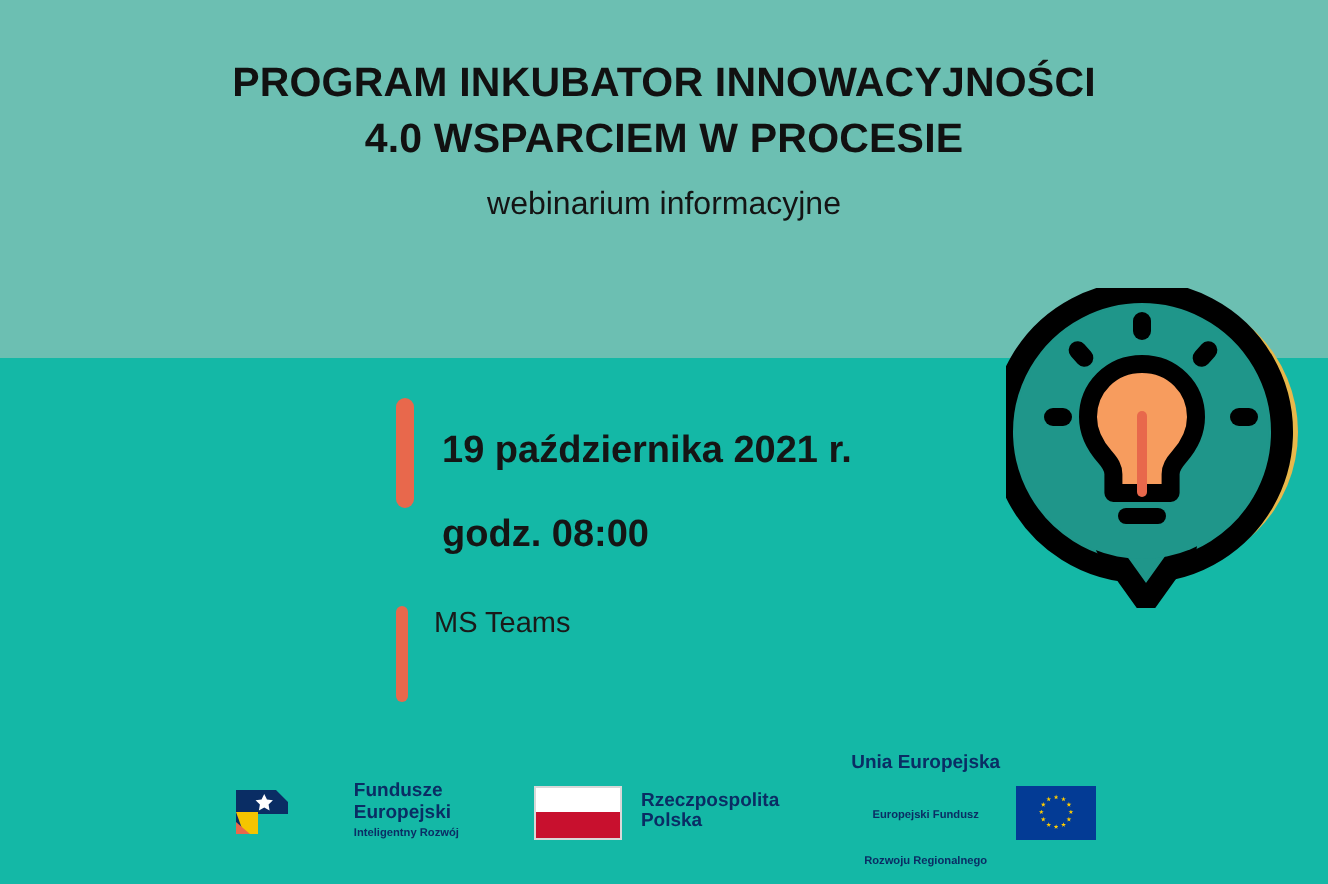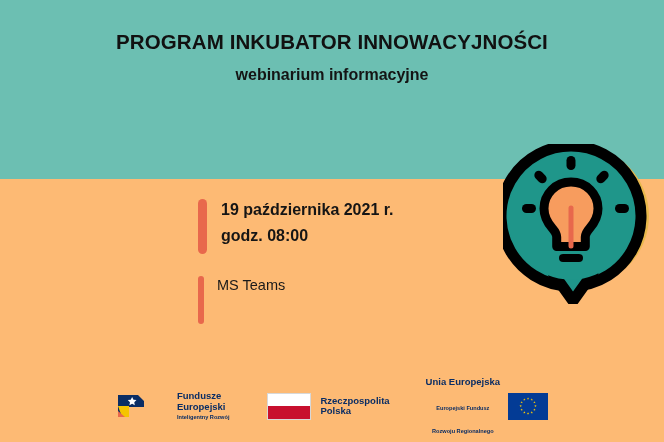--- a/index.html
+++ b/index.html
@@ -12,21 +12,21 @@
     overflow: hidden;
     background: #fafafa;
     font-family: "Liberation Sans", sans-serif;
     -webkit-font-smoothing: antialiased;
   }
 
   #poster {
     position: relative;
     width: 664px;
     height: 442px;
-    background: #fdba74;
+    background: #14b8a6;
     overflow: hidden;
   }
 
   
   #teal-band {
     position: absolute;
     left: 0;
     top: 0;
     width: 664px;
     height: 179px;
@@ -49,21 +49,21 @@
     line-height: 28px;
     letter-spacing: 0.1px;
     color: #111111;
     text-transform: uppercase;
     white-space: nowrap;
   }
   #subtitle {
     display: block;
     margin-top: 8px;
     font-size: 16px;
-    font-weight: bold;
+    font-weight: normal;
     line-height: 22px;
     color: #141414;
     white-space: nowrap;
   }
 
   
   #info-block {
     position: absolute;
     left: 198px;
     top: 197px;
@@ -101,25 +101,26 @@
 
   .row-text {
     margin-left: 14px;
   }
   #row-platform .row-text {
     margin-left: 13px;
   }
 
   .date-line {
     display: block;
-    font-size: 16px;
+    font-size: 19px;
     font-weight: bold;
     line-height: 26px;
     color: #151515;
     white-space: nowrap;
+    margin-top: 16px;
   }
   .platform-line {
     display: block;
     font-size: 14.5px;
     font-weight: normal;
     line-height: 22px;
     color: #1a1a1a;
     white-space: nowrap;
   }
 
@@ -229,20 +230,21 @@
 </style>
 </head>
 <body>
 
 <div id="poster">
 
   <div id="teal-band"></div>
 
   <div id="heading-block">
     <span class="title-line">PROGRAM INKUBATOR INNOWACYJNOŚCI</span>
+    <span class="title-line">4.0 WSPARCIEM W PROCESIE</span>
     <span id="subtitle">webinarium informacyjne</span>
   </div>
 
   <div id="info-block">
 
     <div class="info-row" id="row-date">
       <div class="bar" id="date-bar"></div>
       <div class="row-text">
         <span class="date-line">19 października 2021 r.</span>
         <span class="date-line">godz. 08:00</span>

